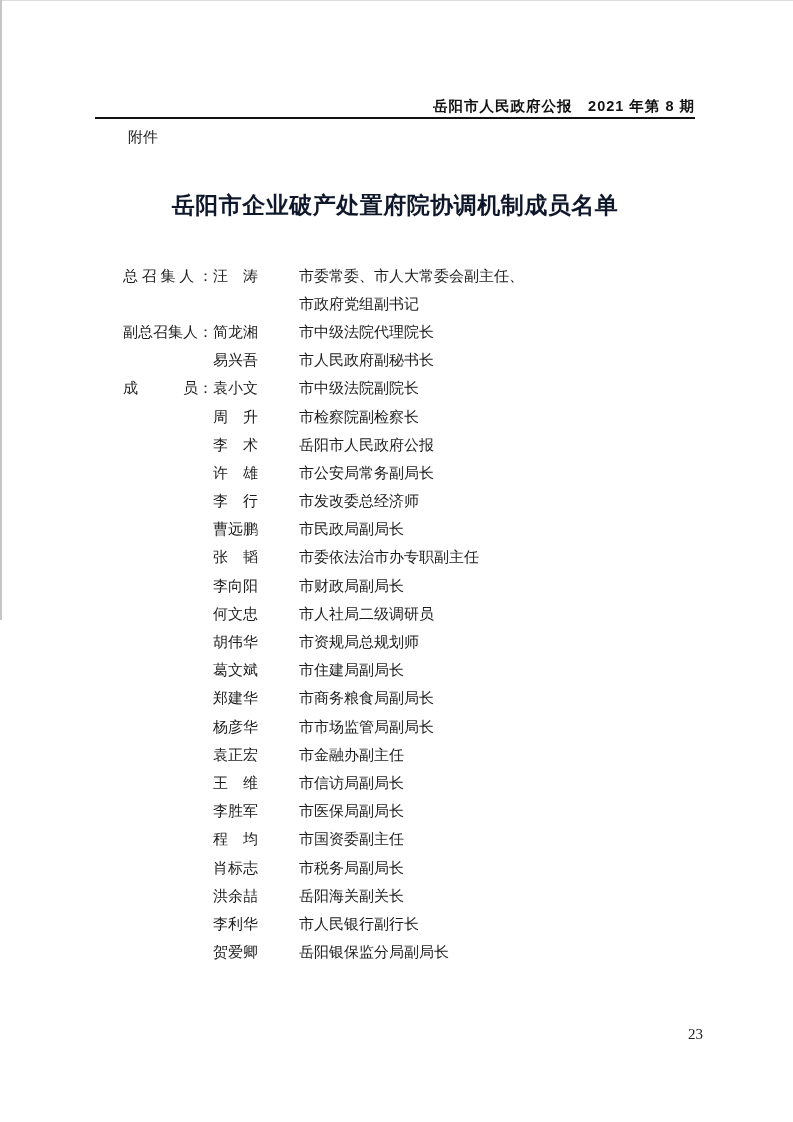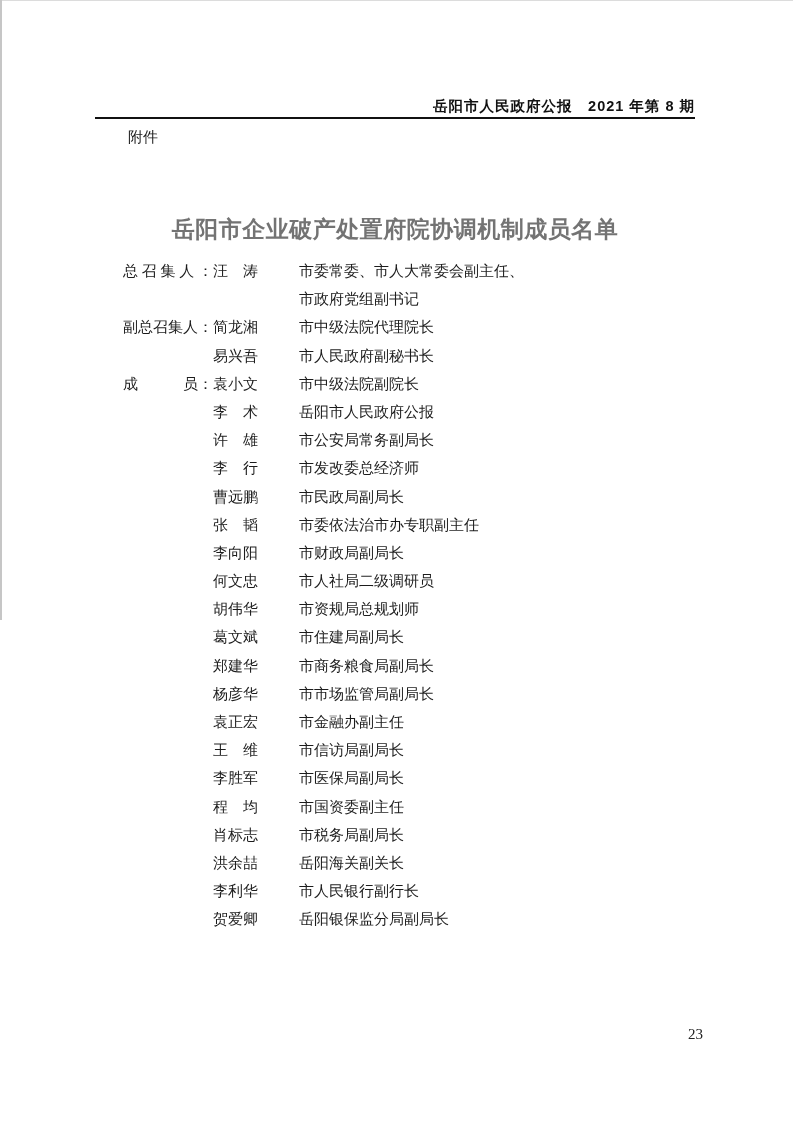--- a/index.html
+++ b/index.html
@@ -41,29 +41,29 @@
     position: absolute; top: 128px; left: 96px;
     font-size: 15px;
     padding-left: 32px;
   }
   .doc-title {
     position: absolute; top: 190px; left: 95px; width: 600px;
     text-align: center;
     font-size: 23px;
     font-weight: bold;
     letter-spacing: 0.5px;
-    color: #737373;
-    margin-top: 24px;
+    color: #0f172a;
   }
   .roster {
     position: absolute; top: 262px; left: 123px; width: 580px;
   }
   .roster-row {
     display: flex;
     height: 28.2px;
+    align-items: center;
     font-size: 15px;
     color: #1c1c1c;
   }
   .col-label {
     width: 90px;
     flex: 0 0 90px;
     text-align: justify;
     text-align-last: justify;
     -moz-text-align-last: justify;
   }
@@ -123,20 +123,25 @@
     <span class="col-name">易兴吾</span>
     <span class="col-role">市人民政府副秘书长</span>
   </div>
 
   <div class="roster-row">
     <span class="col-label">成　　　员：</span>
     <span class="col-name">袁小文</span>
     <span class="col-role">市中级法院副院长</span>
   </div>
 
+  <div class="roster-row">
+    <span class="col-label"></span>
+    <span class="col-name">周　升</span>
+    <span class="col-role">市检察院副检察长</span>
+  </div>
 
   <div class="roster-row">
     <span class="col-label"></span>
     <span class="col-name">李　术</span>
     <span class="col-role">岳阳市人民政府公报</span>
   </div>
 
   <div class="roster-row">
     <span class="col-label"></span>
     <span class="col-name">许　雄</span>

